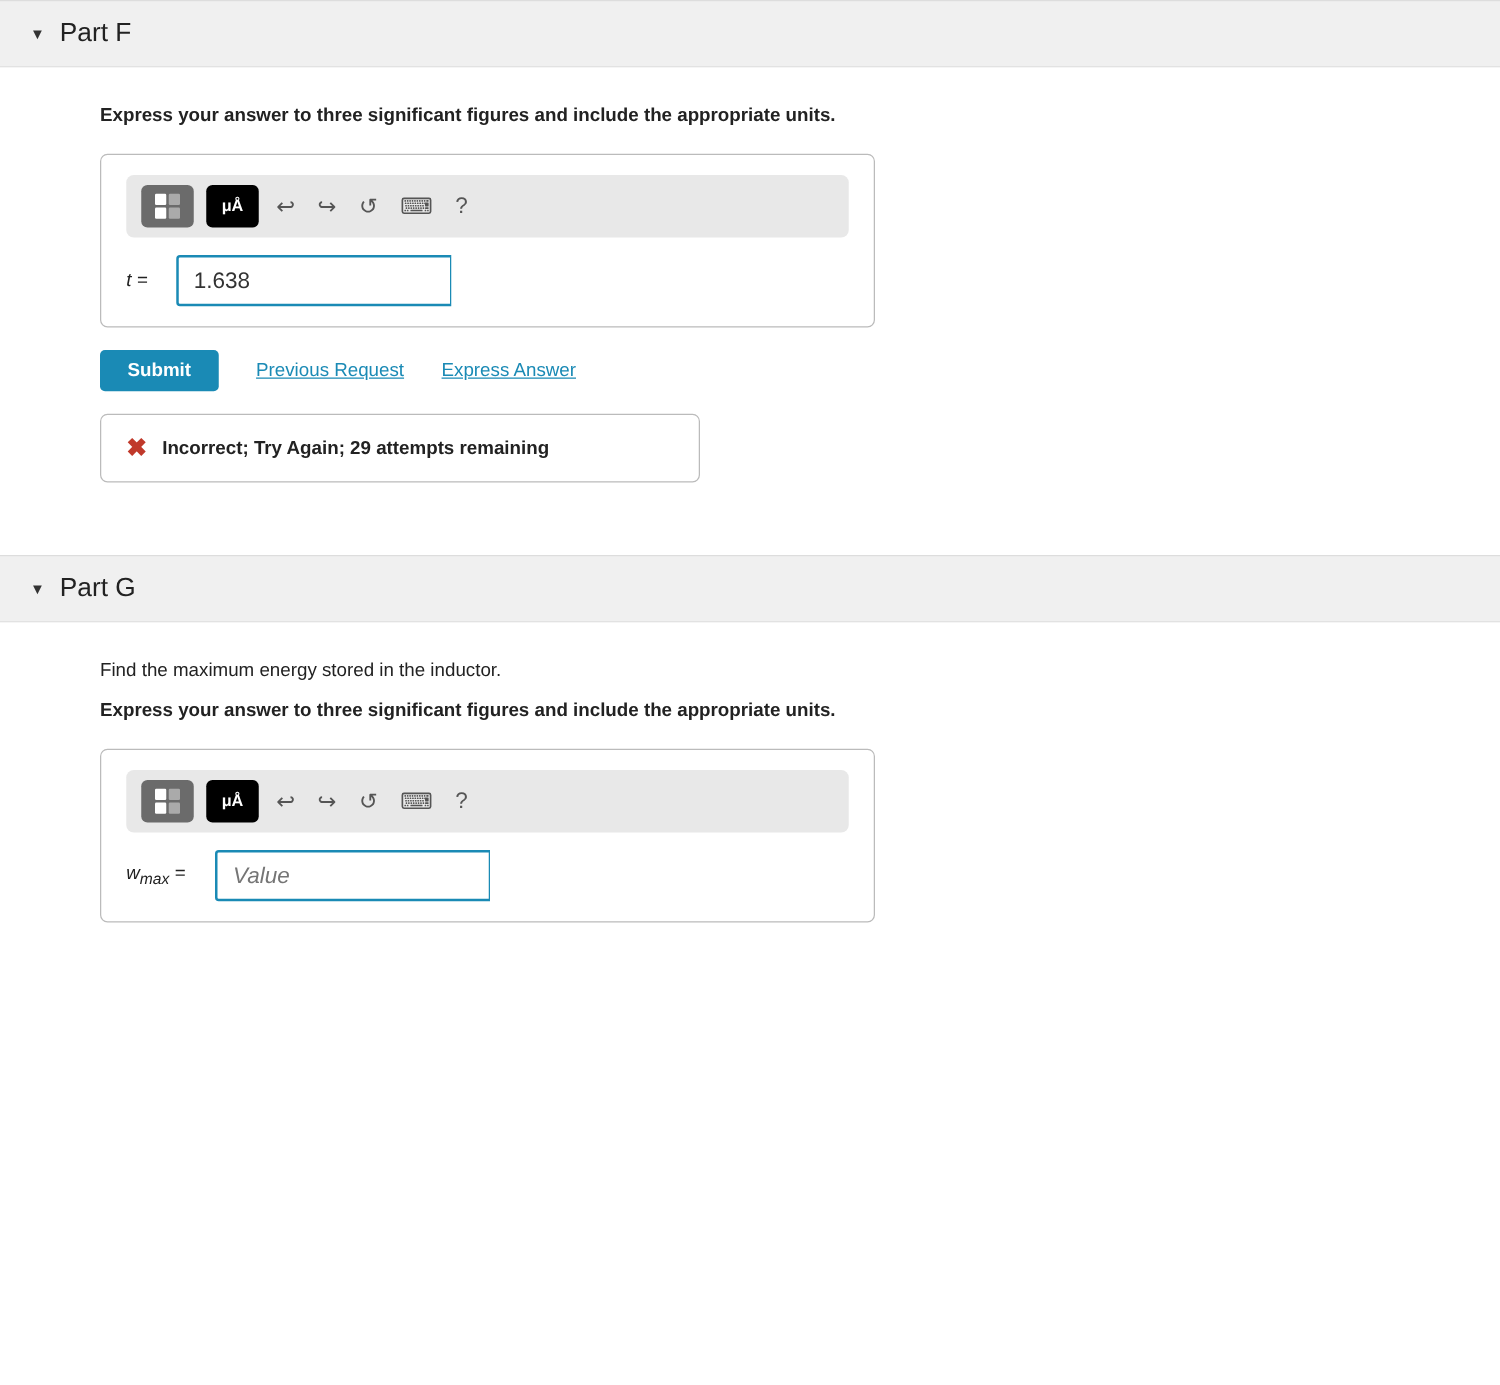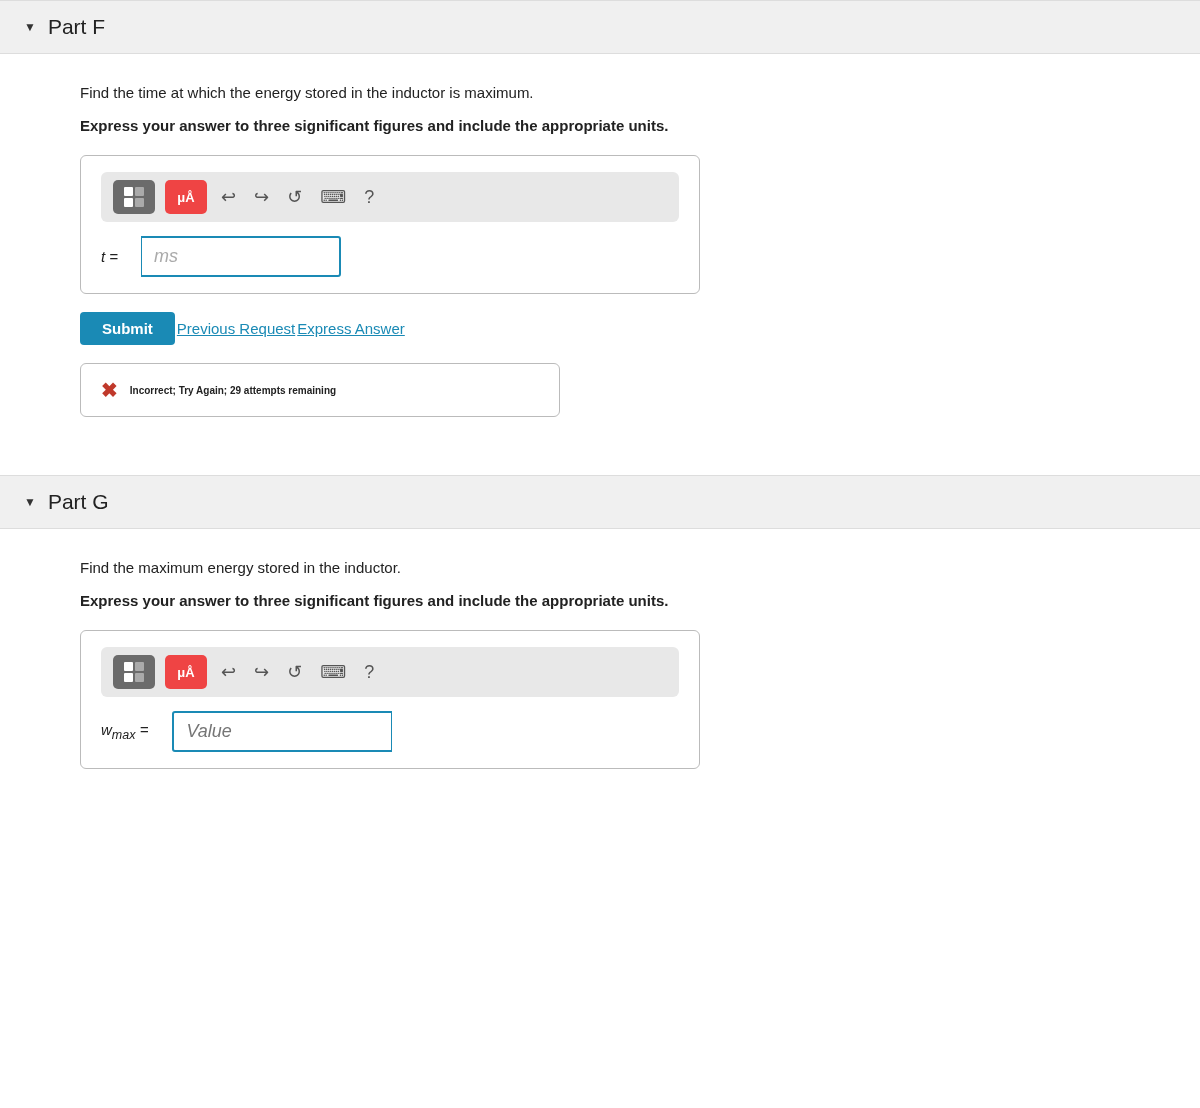--- a/index.html
+++ b/index.html
@@ -92,21 +92,21 @@
     .grid-icon .cell {
       background: #fff;
       border-radius: 1px;
     }
 
     .grid-icon .cell.dark {
       background: #aaa;
     }
 
     .toolbar-btn-mu {
-      background: #ef4444;
+      background: #000000;
       border-radius: 5px;
       width: 42px;
       height: 34px;
       display: flex;
       align-items: center;
       justify-content: center;
       cursor: pointer;
       color: #fff;
       font-size: 13px;
       font-weight: bold;
@@ -157,21 +157,21 @@
       font-size: 18px;
       width: 200px;
       outline: none;
       color: #aaa;
       font-style: italic;
     }
 
     .action-row {
       display: flex;
       align-items: center;
-      gap: 2px;
+      gap: 30px;
       margin-bottom: 18px;
     }
 
     .submit-btn {
       background: #1a8ab5;
       color: #fff;
       border: none;
       border-radius: 4px;
       padding: 8px 22px;
       font-size: 15px;
@@ -200,38 +200,37 @@
     }
 
     .x-icon {
       color: #c0392b;
       font-size: 20px;
       font-weight: bold;
     }
 
     .feedback-text {
       font-weight: bold;
-      font-size: 10px;
+      font-size: 15px;
     }
 
     .separator {
       height: 22px;
     }
   </style>
 </head>
 <body>
 
 <div>
   <div class="section-header">
     <span class="chevron">▼</span>
     <span class="section-title">Part F</span>
   </div>
 
   <div class="section-body">
-    <p class="problem-text">Find the time at which the energy stored in the inductor is maximum.</p>
     <p class="problem-instruction">Express your answer to three significant figures and include the appropriate units.</p>
 
     <div class="answer-box">
       
       <div class="toolbar">
         <div class="toolbar-btn-grid">
           <div class="grid-icon">
             <div class="cell"></div>
             <div class="cell dark"></div>
             <div class="cell"></div>
@@ -244,21 +243,21 @@
         <span class="toolbar-icon">↩</span>
         <span class="toolbar-icon">↪</span>
         <span class="toolbar-icon">↺</span>
         <span class="toolbar-icon">⌨</span>
         <span class="toolbar-icon">?</span>
       </div>
 
       
       <div class="input-row">
         <span class="input-label"><i>t</i> =</span>
-        <input class="units-input" type="text" value="ms" style="">
+        <input class="value-input" type="text" value="1.638" style="">
       </div>
     </div>
 
     
     <div class="action-row">
       <button class="submit-btn">Submit</button>
       <button class="link-btn">Previous Request</button>
       <button class="link-btn">Express Answer</button>
     </div>
 

